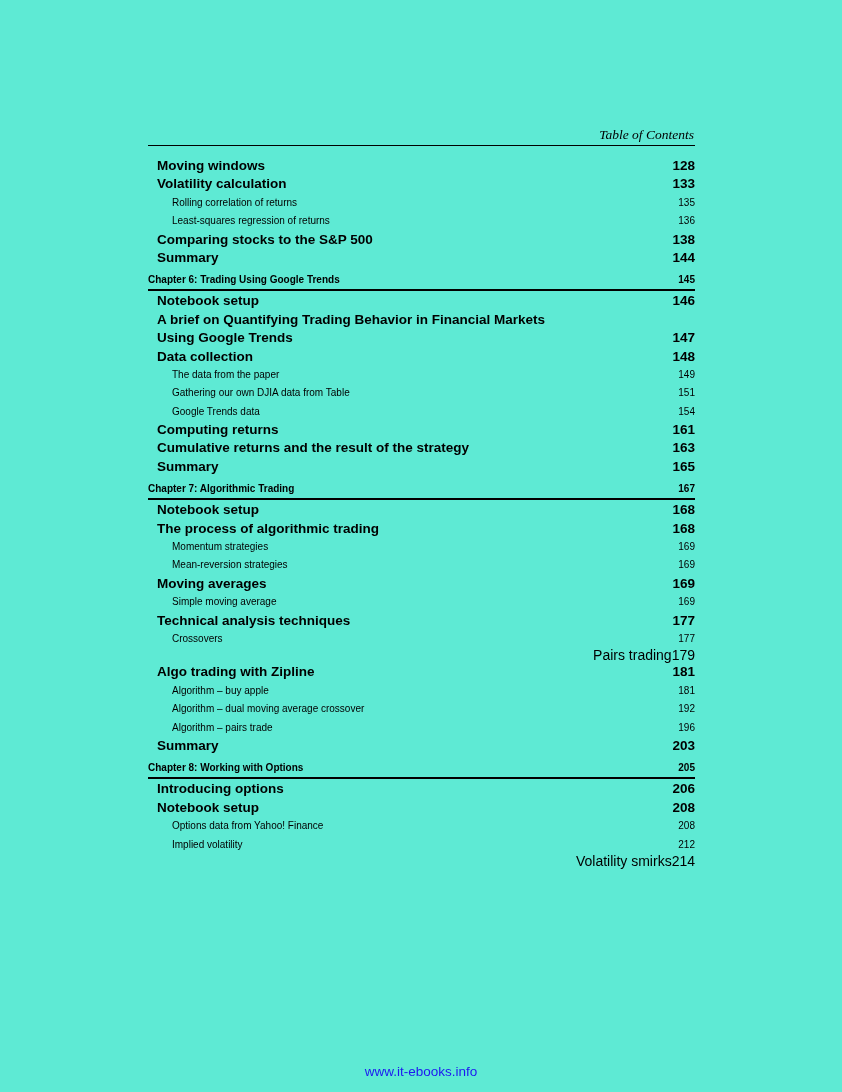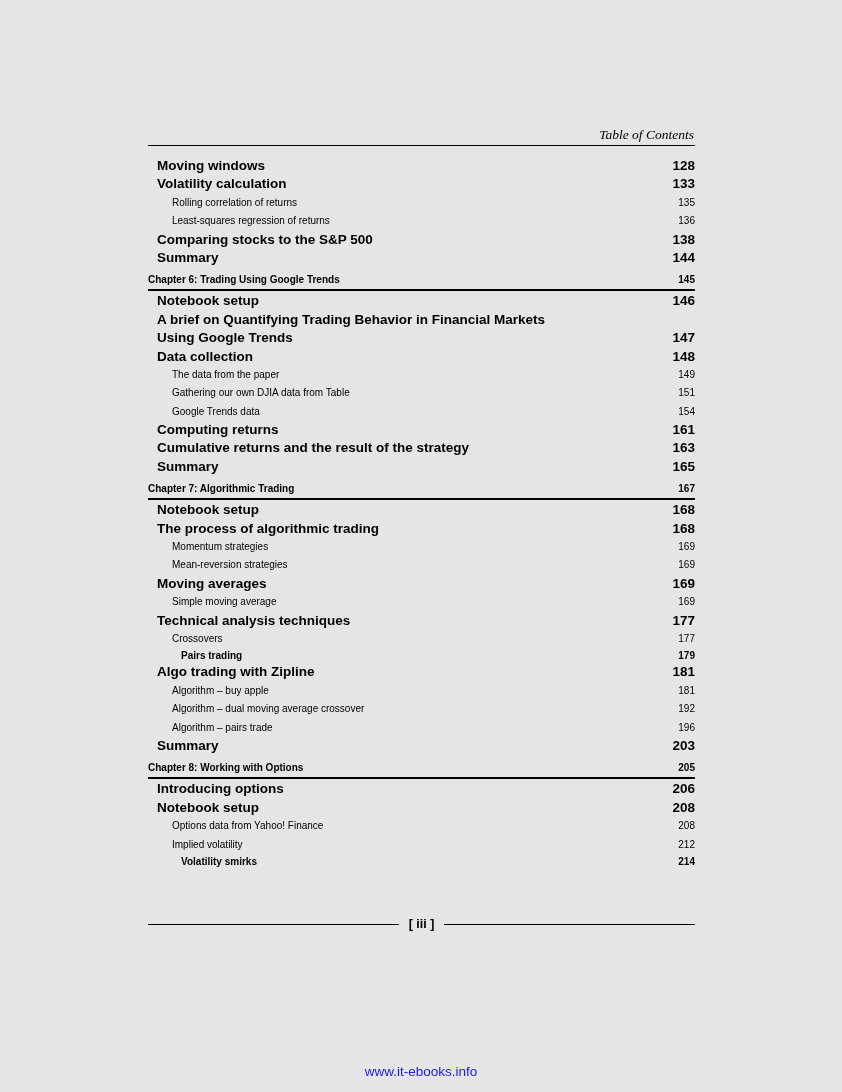--- a/index.html
+++ b/index.html
@@ -4,21 +4,21 @@
 <style>
   html, body {
     margin: 0;
     padding: 0;
     background: #ffffff;
   }
   .page {
     position: relative;
     width: 842px;
     height: 1092px;
-    background: #e5e5e5;
+    background: #5eead4;
     font-family: "Liberation Sans", sans-serif;
     color: #000000;
     overflow: hidden;
   }
   
   .running-header {
     position: absolute;
     left: 148px;
     top: 127px;
     width: 547px;
@@ -68,25 +68,26 @@
     padding-left: 9px;
   }
   .lvl-l2 {
     font-size: 10px;
     font-weight: normal;
     line-height: 18.4px;
     height: 18.4px;
     padding-left: 24px;
   }
   .lvl-l3 {
-    font-size: 10px;
-    font-weight: bold;
+    font-size: 14px;
+    font-weight: normal;
     line-height: 15px;
     height: 15px;
     padding-left: 33px;
+    justify-content: flex-end;
   }
   
   .footer {
     position: absolute;
     left: 148px;
     top: 916px;
     width: 547px;
     display: flex;
     align-items: center;
   }
@@ -274,23 +275,18 @@
       <div class="toc-row lvl-l2">
       <span class="label">Implied volatility</span>
       <span class="pg">212</span>
     </div>
       <div class="toc-row lvl-l3">
       <span class="label">Volatility smirks</span>
       <span class="pg">214</span>
     </div>
     </div>
 
-  <div class="footer">
-    <div class="rule"></div>
-    <span class="page-label">[ iii ]</span>
-    <div class="rule"></div>
-  </div>
 
   <div class="watermark">
     <a href="#" style="color: rgb(29, 24, 240);">www.it-ebooks.info</a>
   </div>
 
 </div>
 
 </body></html>

